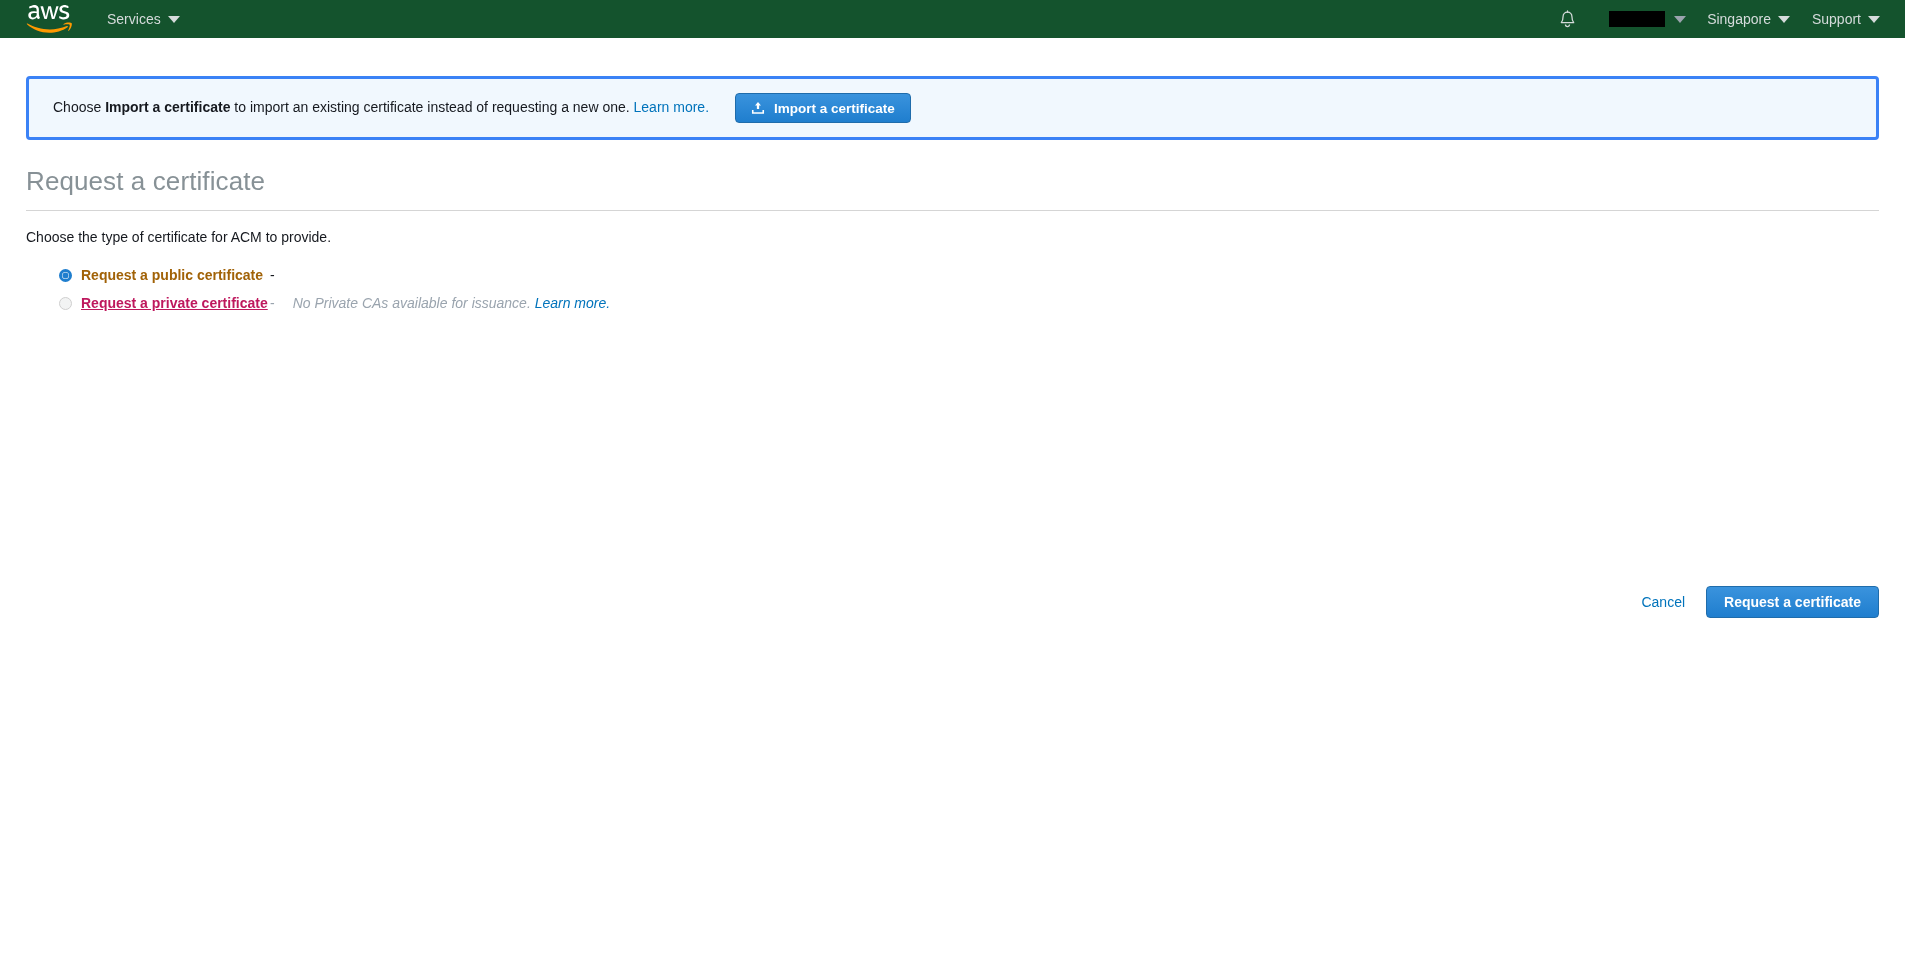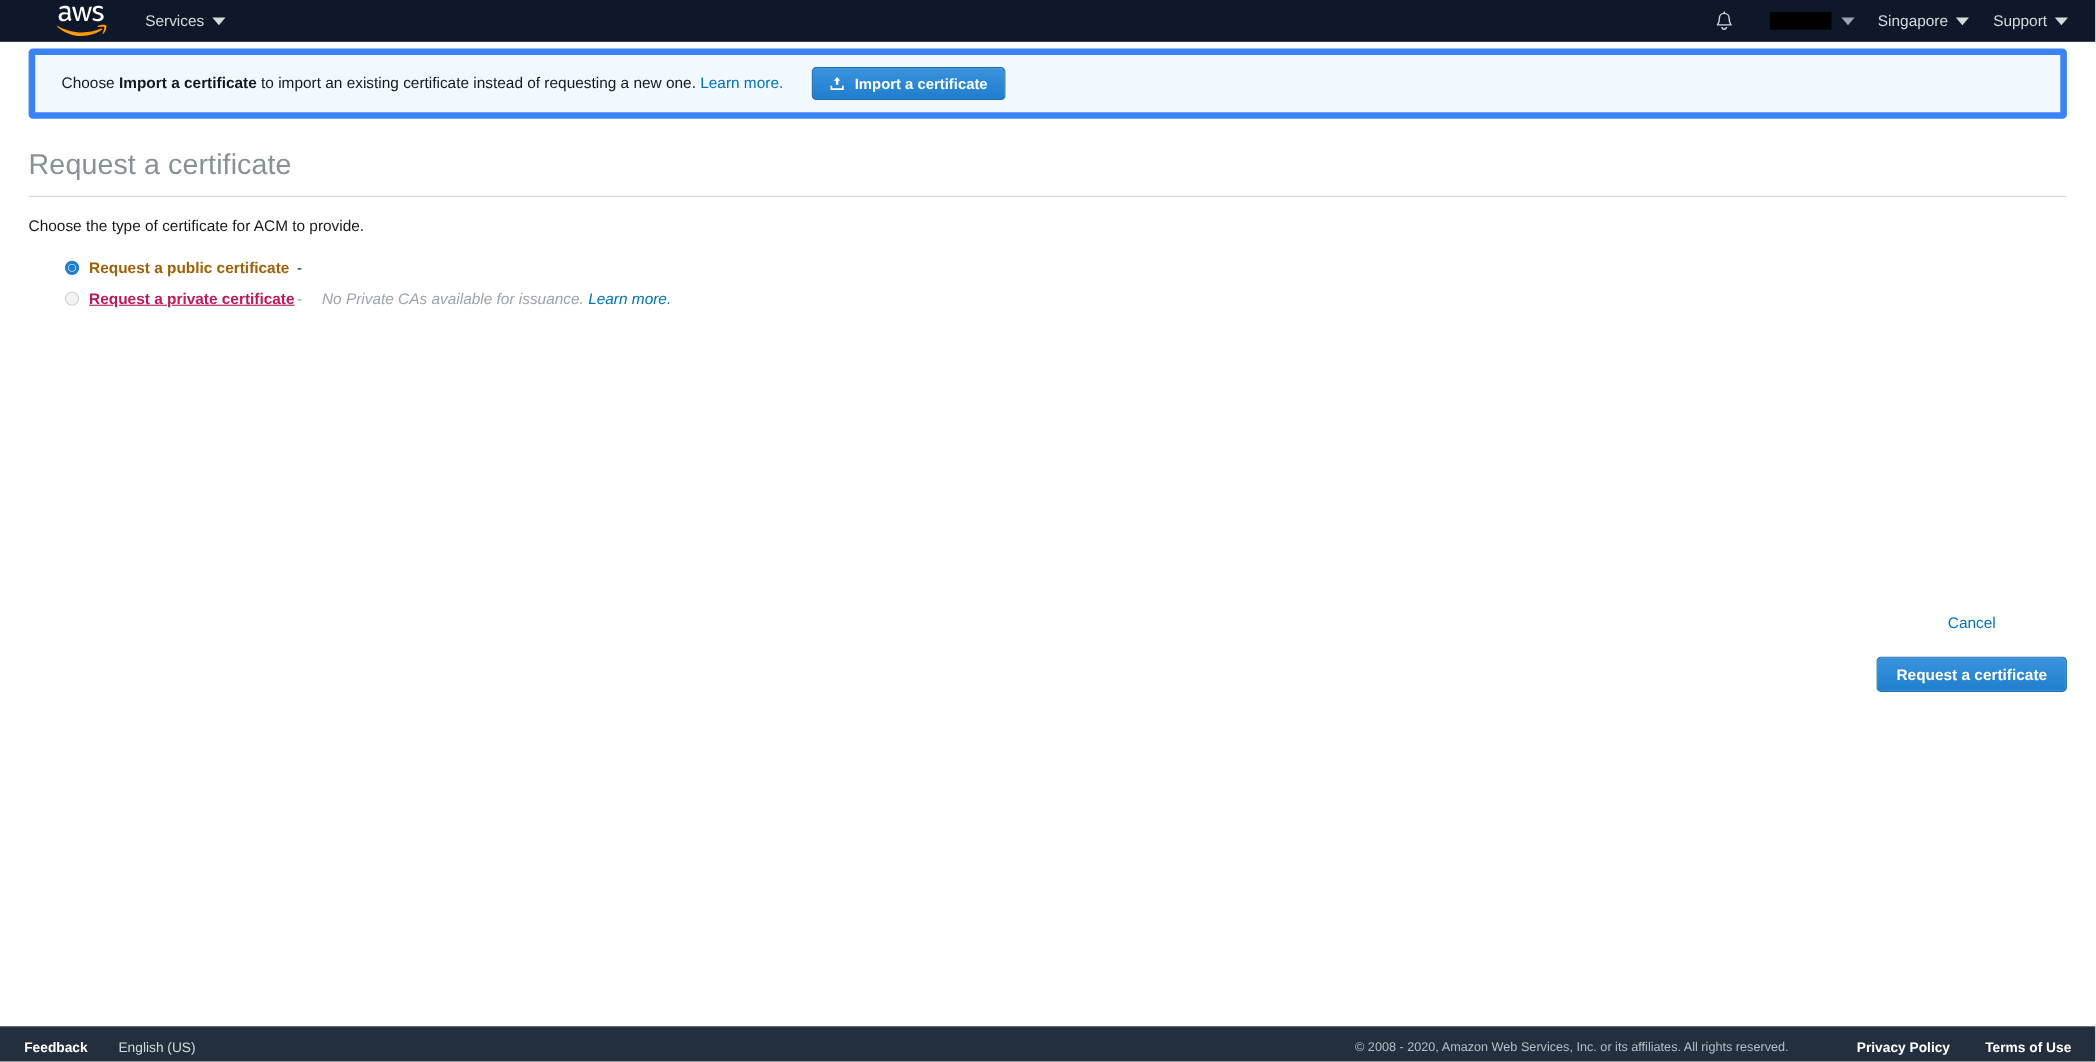--- a/index.html
+++ b/index.html
@@ -10,26 +10,25 @@
     height: 965px;
     overflow: hidden;
     background: #ffffff;
     font-family: "Liberation Sans", sans-serif;
     -webkit-font-smoothing: antialiased;
   }
 
   
   #top-nav {
     height: 38px;
-    background: #0f172a;
+    background: #14532d;
     display: flex;
     align-items: center;
     position: relative;
     flex: 0 0 auto;
-    padding-left: 25px;
   }
   #aws-logo {
     width: 46px;
     height: 28px;
     margin-left: 26px;
     display: block;
   }
   .nav-item {
     color: #d5dbdb;
     font-size: 14px;
@@ -84,23 +83,23 @@
     position: relative;
     height: 927px;
     background: #ffffff;
   }
   #content {
     padding: 0 26px;
   }
 
   
   #info-banner {
-    margin-top: 6px;
+    margin-top: 38px;
     background: #f1f8fe;
-    border: 6px solid #3b82f6;
+    border: 3px solid #3b82f6;
     border-radius: 4px;
     height: 64px;
     display: flex;
     align-items: center;
     padding: 0 24px;
   }
   #banner-text {
     font-size: 14px;
     color: #16191f;
     line-height: 1.4;
@@ -209,21 +208,20 @@
   #opt-private-label { width: 175px; }
 
   
   #form-actions {
     position: absolute;
     right: 26px;
     top: 510px;
     display: flex;
     align-items: center;
     gap: 19px;
-    flex-direction: column;
   }
   #cancel-button {
     font-size: 14px;
     color: #0073bb;
     cursor: pointer;
     background: none;
     border: none;
     font-family: "Liberation Sans", sans-serif;
     padding: 4px 2px;
   }

